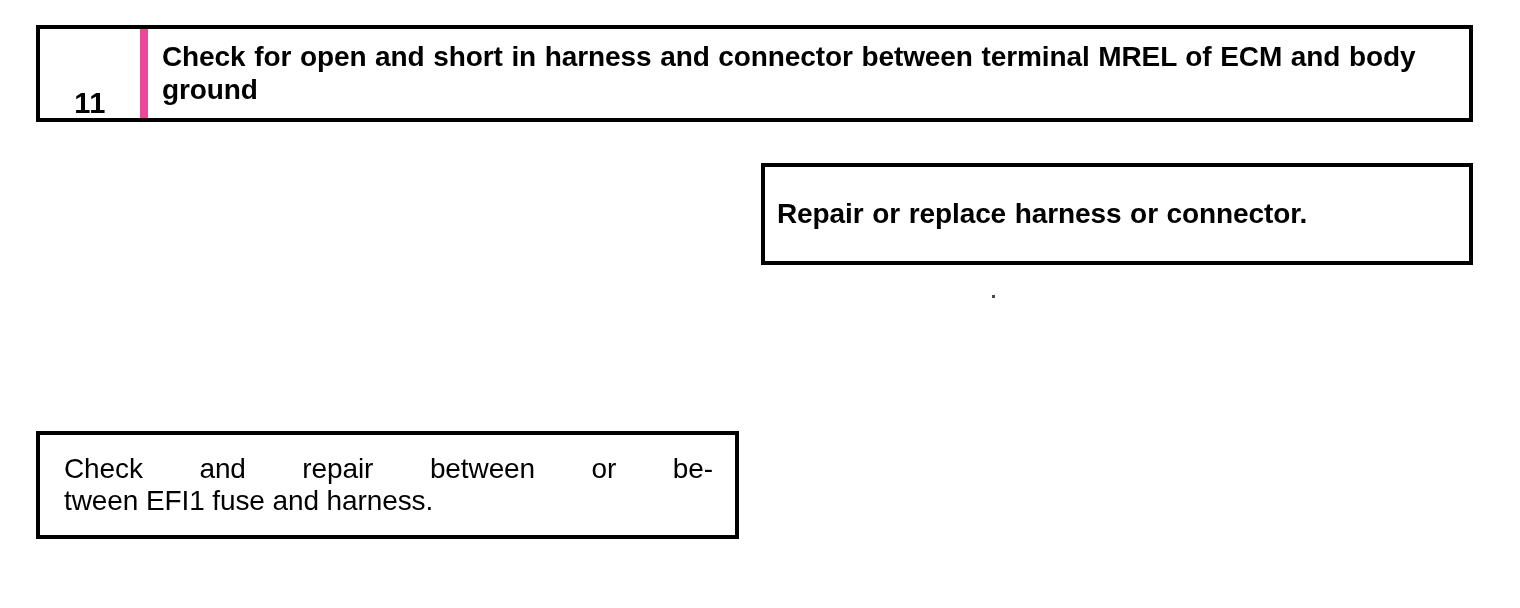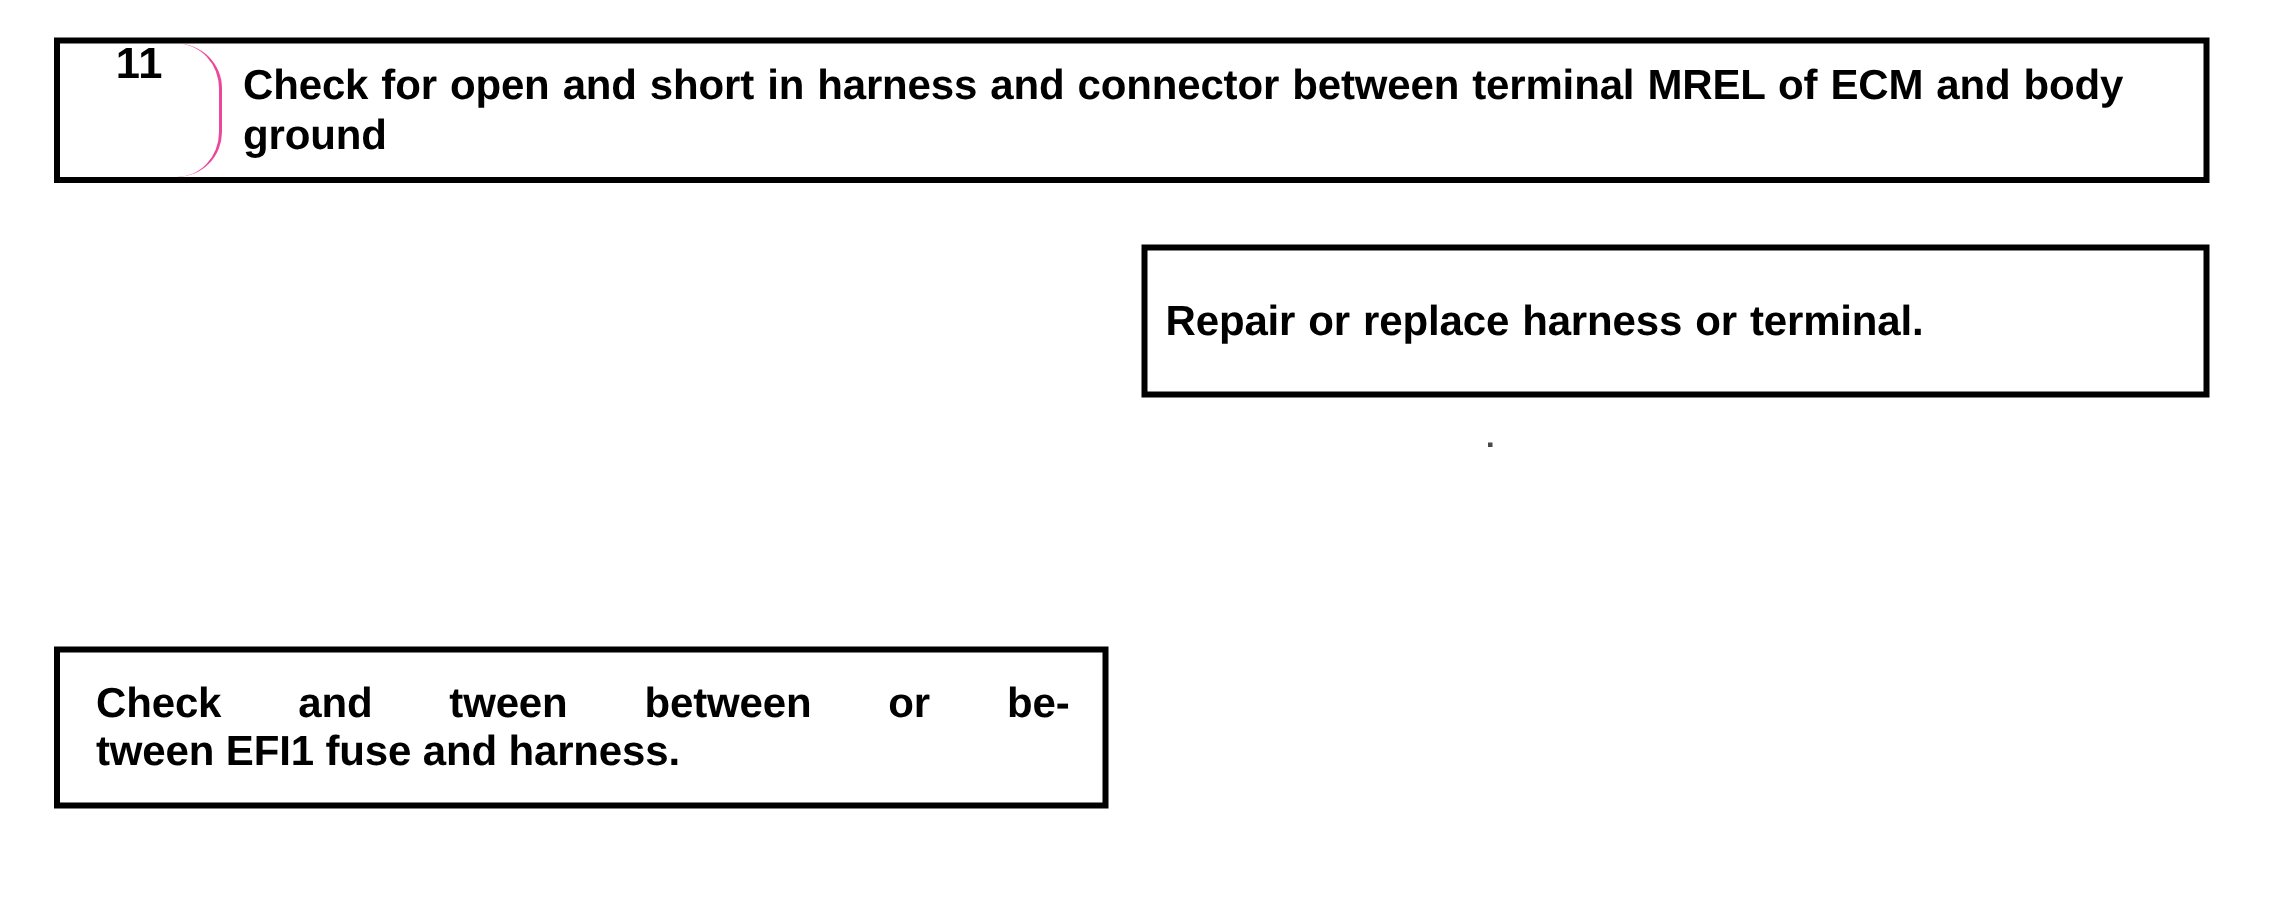--- a/index.html
+++ b/index.html
@@ -30,26 +30,25 @@
     height: 97px;
     border: 4px solid #000;
     box-sizing: border-box;
     background: #fff;
     display: flex;
     align-items: stretch;
   }
   .step-number-cell {
     width: 108px;
     flex: 0 0 108px;
-    border-right: 2px solid #ec4899;
-    box-sizing: border-box;
-    display: flex;
-    align-items: flex-start;
+    border-right: 8px solid #ec4899;
+    box-sizing: border-box;
+    display: flex;
+    align-items: flex-end;
     justify-content: center;
-    border-radius: 30px;
   }
   .step-number-text {
     font-size: 29px;
     font-weight: bold;
     letter-spacing: 0.5px;
     line-height: 1;
   }
   .step-title-cell {
     flex: 1 1 auto;
     display: flex;
@@ -151,21 +150,21 @@
     height: 108px;
     border: 4px solid #000;
     box-sizing: border-box;
     background: #fff;
     display: flex;
     align-items: center;
     padding: 0 22px 0 24px;
   }
   .ok-result-text {
     font-size: 28px;
-    font-weight: bold;
+    font-weight: normal;
     line-height: 1.15;
     letter-spacing: -0.1px;
     margin: 0;
     width: 100%;
   }
   .ok-result-text .ln {
     display: block;
     white-space: nowrap;
   }
   .ok-result-text .ln-justified {
@@ -192,30 +191,30 @@
     <div class="step-number-cell">
       <span class="step-number-text">11</span>
     </div>
     <div class="step-title-cell">
       <p class="step-title-text">Check for open and short in harness and connector between terminal MREL of ECM and body ground</p>
     </div>
   </div>
 
 
   <div class="ng-result-box">
-    <span class="ng-result-text">Repair or replace harness or terminal.</span>
+    <span class="ng-result-text">Repair or replace harness or connector.</span>
   </div>
 
 
   <div class="ok-result-box">
     <p class="ok-result-text">
       <span class="ln ln-justified">
         <span>Check</span>
         <span>and</span>
-        <span>tween</span>
+        <span>repair</span>
         <span>between</span>
         <span>or</span>
         <span>be-</span>
       </span>
       <span class="ln">tween EFI1 fuse and harness.</span>
     </p>
   </div>
 
   <div class="scan-speck"></div>
 

